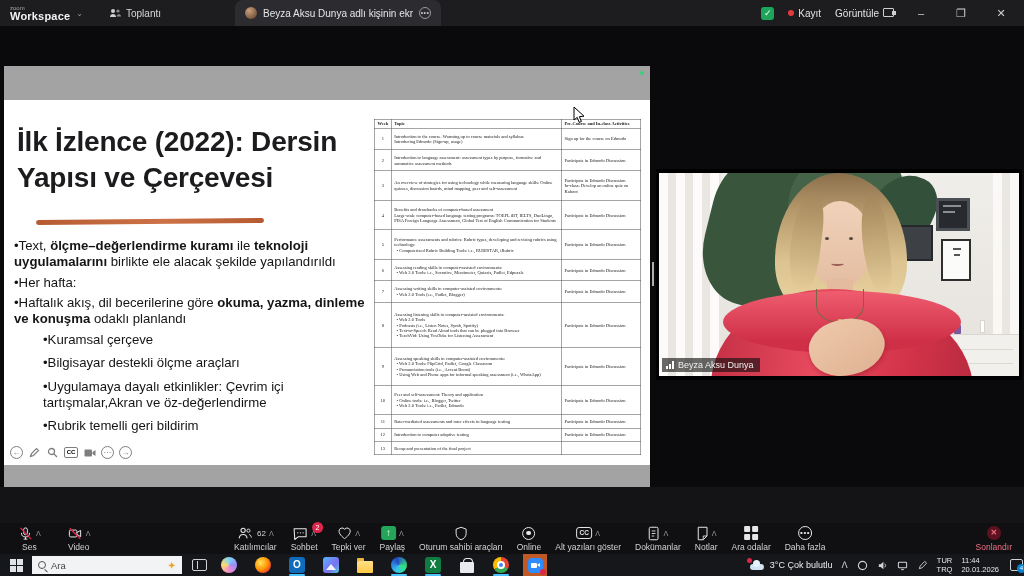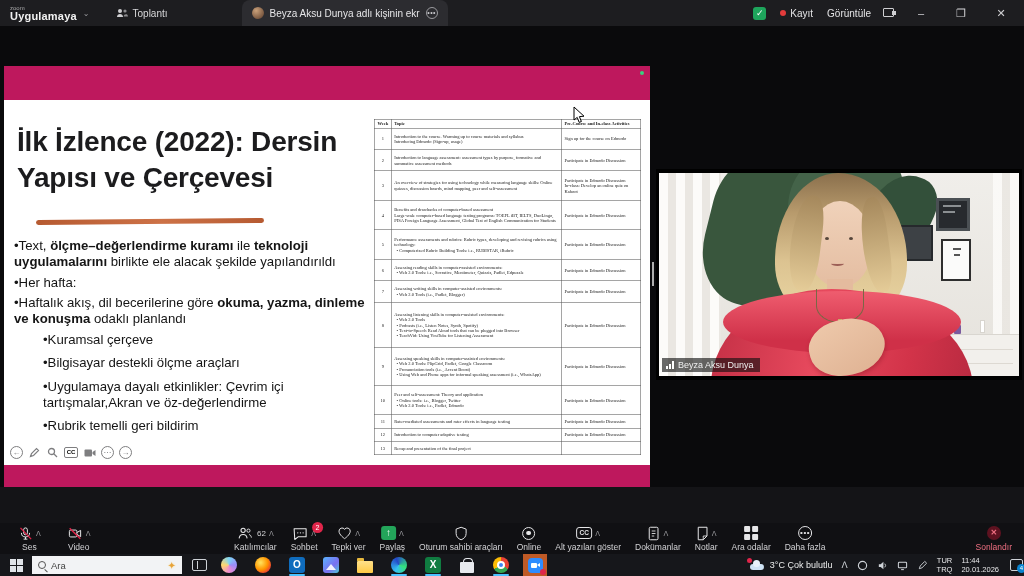--- a/index.html
+++ b/index.html
@@ -19,27 +19,27 @@
                background:#2c2c30; border-radius:8px 8px 0 0; padding:0 10px; font-size:10px; color:#e6e6e8; }
   .avatar-dot { width:12px; height:12px; border-radius:50%;
                 background:radial-gradient(circle at 35% 30%,#c9a07a,#7c5a42 70%,#4e382a); }
   .ellipsis-circ { width:12px; height:12px; border-radius:50%; border:1px solid #9a9a9e;
                    color:#c8c8cc; font-size:7px; line-height:10px; text-align:center; letter-spacing:.5px; }
   .tb-right { margin-left:auto; display:flex; align-items:center; gap:14px; margin-right:10px; font-size:10px; }
   .shield-ok { width:13px; height:13px; border-radius:3px; background:#1ea55c; color:#fff;
                font-size:9px; line-height:13px; text-align:center; }
   .rec { display:flex; align-items:center; gap:4px; color:#e3e3e5; }
   .rec-dot { width:6px; height:6px; border-radius:50%; background:#e23b3b; }
-  .viewbtn { display:flex; align-items:flex-start; gap:12px; color:#e3e3e5; }
+  .viewbtn { display:flex; align-items:flex-start; gap:4px; color:#e3e3e5; }
   .view-ic { width:11px; height:9px; border:1px solid #cfcfd2; border-radius:1px; position:relative; }
   .view-ic:after { content:""; position:absolute; right:-3px; top:2px; width:4px; height:4px; background:#cfcfd2; }
   .winbtn { width:26px; text-align:center; color:#cfcfd2; font-size:11px; }
 
   
-  .share-area { position:absolute; left:4px; top:66px; width:646px; height:421px; background:#be185d; }
+  .share-area { position:absolute; left:4px; top:66px; width:646px; height:421px; background:#a3a3a3; }
   .green-dot { position:absolute; right:6px; top:5px; width:4px; height:4px; border-radius:50%; background:#3ad07f; }
   .slide { position:absolute; left:0; top:34px; width:646px; height:365px; background:#fff; overflow:hidden; }
 
   .slide-title { position:absolute; left:13px; top:24px; width:356px; font-size:28px; line-height:1.28;
                  font-weight:600; color:#1c1c1e; letter-spacing:-.2px; }
   .swoosh { position:absolute; left:32px; top:119px; width:228px; height:5px;
             background:linear-gradient(90deg,#b65a31,#cd7247 55%,#b65a31); border-radius:3px;
             transform:rotate(-.5deg); }
   .bullets { position:absolute; left:10px; top:138px; width:366px; font-size:13.2px;
              line-height:1.24; color:#151515; }
@@ -213,21 +213,21 @@
   svg.icon { display:block; }
 </style>
 </head>
 <body>
 
 <div class="app">
 
   <div class="titlebar">
     <div class="zlogo">
       <span class="small">zoom</span>
-      <span class="big">Uygulamaya</span>
+      <span class="big">Workspace</span>
     </div>
     <span class="chev">⌄</span>
     <div class="tb-tab">
       <svg class="icon" width="12" height="10" viewBox="0 0 12 10">
           <circle cx="4" cy="3" r="2" fill="#cfcfd2"></circle>
           <path d="M1 9c0-2 1.4-3 3-3s3 1 3 3z" fill="#cfcfd2"></path>
           <circle cx="9" cy="3" r="1.6" fill="#8d8d90"></circle>
           <path d="M7.6 8.6c.2-1.6 1-2.4 2.4-2.4 1 0 1.8.6 2 2.4z" fill="#8d8d90"></path>
         </svg>
       <span>Toplantı</span>

